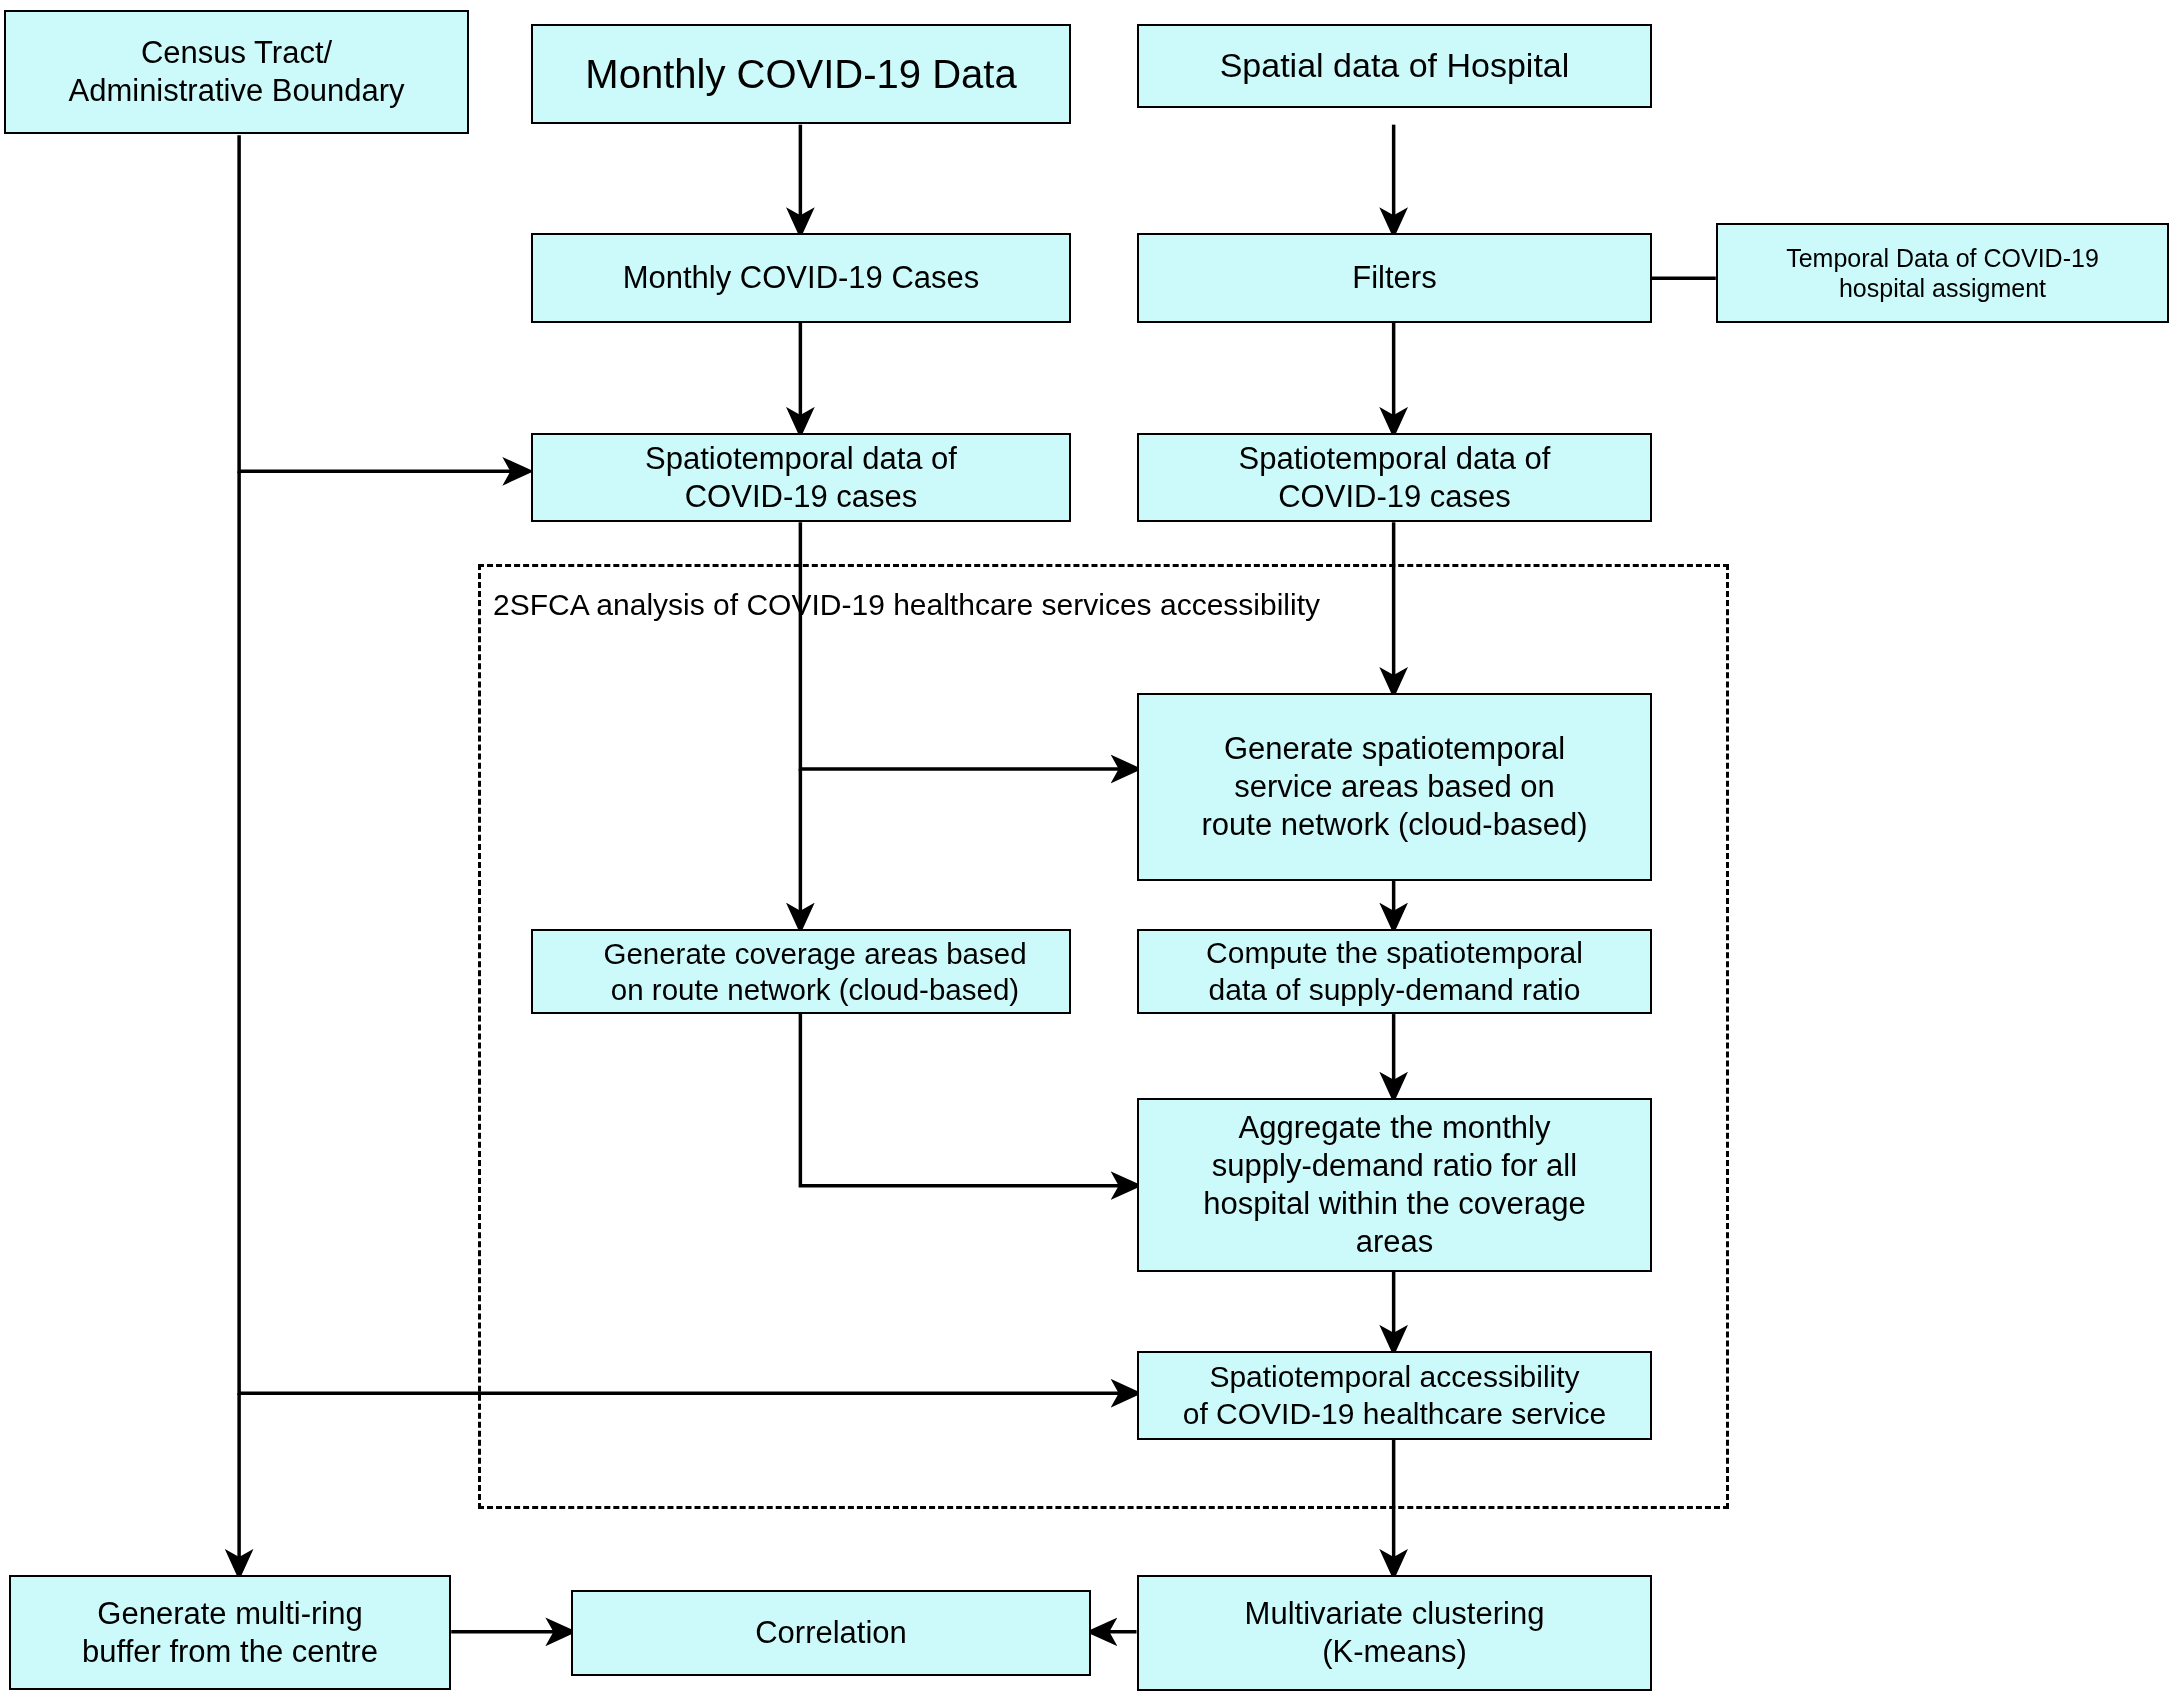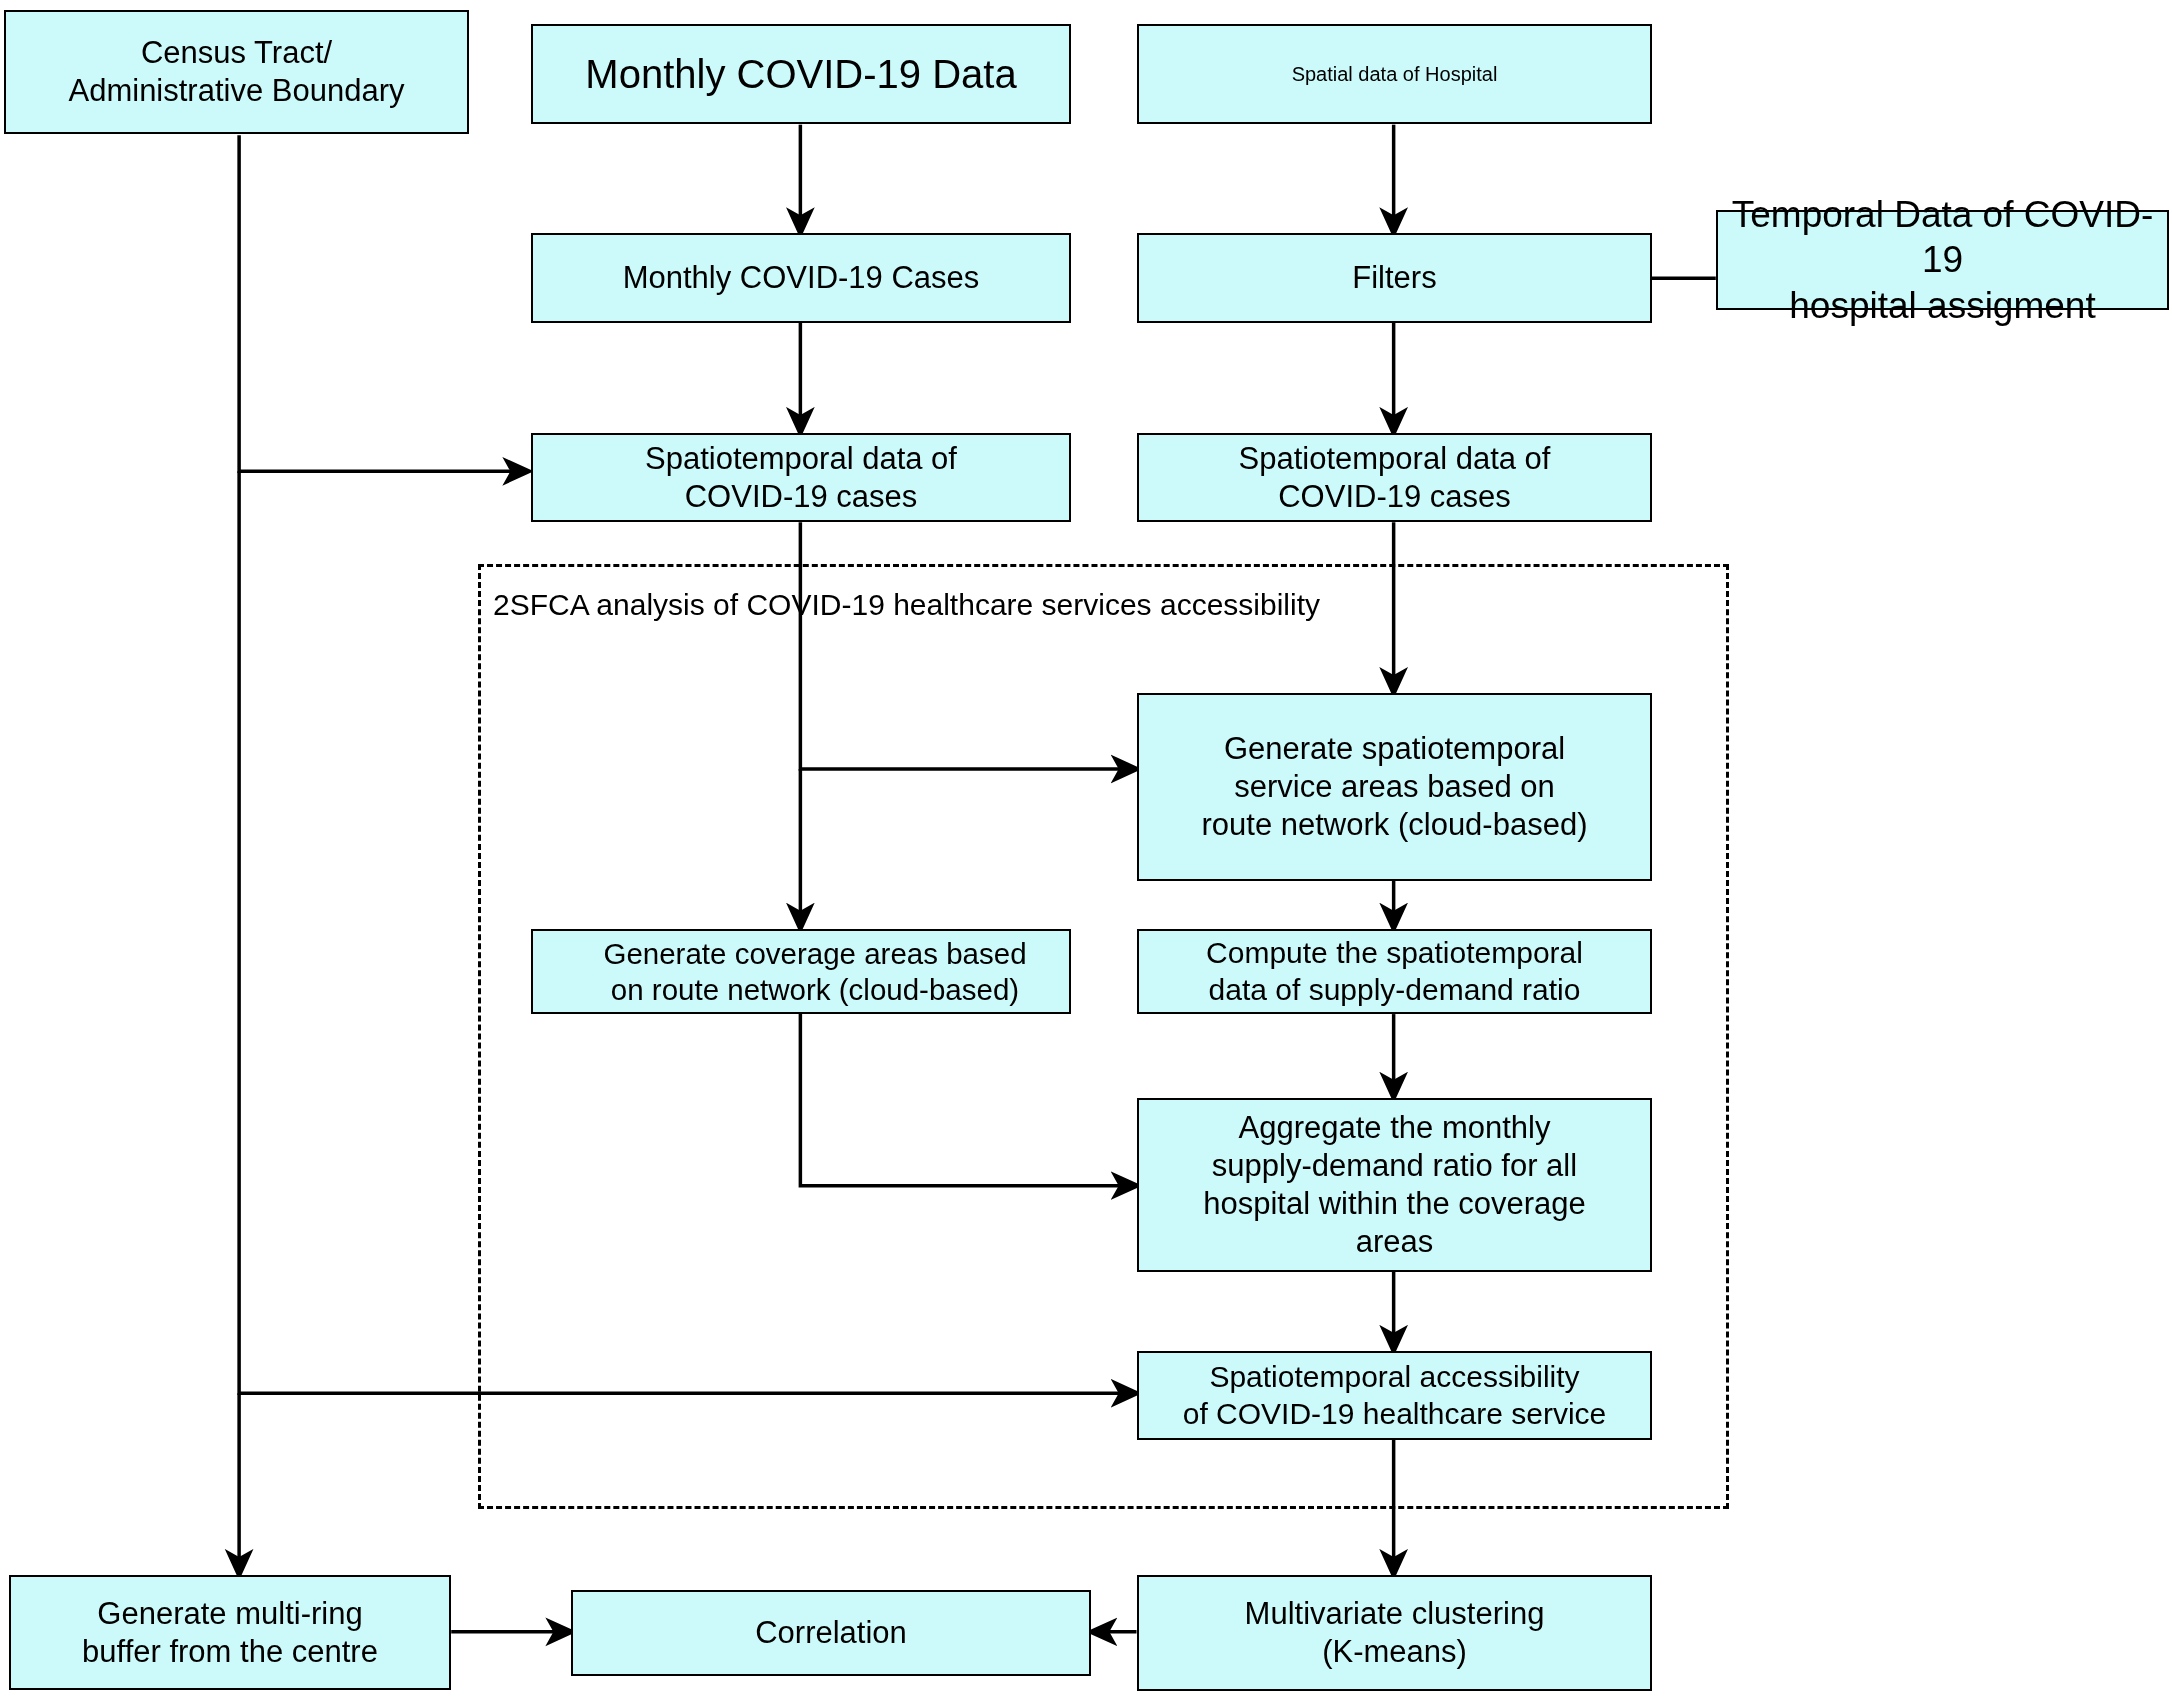--- a/index.html
+++ b/index.html
@@ -93,27 +93,27 @@
   </svg>
 
   <div class="group-box" style="left:478px;top:564px;width:1251px;height:945px;"></div>
   <div class="group-label" style="left:493px;top:588px;">2SFCA analysis of COVID-19 healthcare services accessibility</div>
 
   <div class="node" style="left:4px;top:10px;width:465px;height:124px;font-size:31px;">Census Tract/
 Administrative Boundary</div>
 
   <div class="node" style="left:531px;top:24px;width:540px;height:100px;font-size:40px;">Monthly COVID-19 Data</div>
 
-  <div class="node" style="left:1137px;top:24px;width:515px;height:100px;font-size:20px;">Spatial data of Hospital</div>
+  <div class="node" style="left:1137px;top:24px;width:515px;height:84px;font-size:34px;">Spatial data of Hospital</div>
 
   <div class="node" style="left:531px;top:233px;width:540px;height:90px;font-size:31px;">Monthly COVID-19 Cases</div>
 
   <div class="node" style="left:1137px;top:233px;width:515px;height:90px;font-size:31px;">Filters</div>
 
-  <div class="node" style="left:1716px;top:210px;width:453px;height:100px;font-size:37px;">Temporal Data of COVID-19
+  <div class="node" style="left:1716px;top:223px;width:453px;height:100px;font-size:25px;">Temporal Data of COVID-19
 hospital assigment</div>
 
   <div class="node" style="left:531px;top:433px;width:540px;height:89px;font-size:31px;">Spatiotemporal data of
 COVID-19 cases</div>
 
   <div class="node" style="left:1137px;top:433px;width:515px;height:89px;font-size:31px;">Spatiotemporal data of
 COVID-19 cases</div>
 
   <div class="node" style="left:1137px;top:693px;width:515px;height:188px;font-size:31px;">Generate spatiotemporal
 service areas based on

